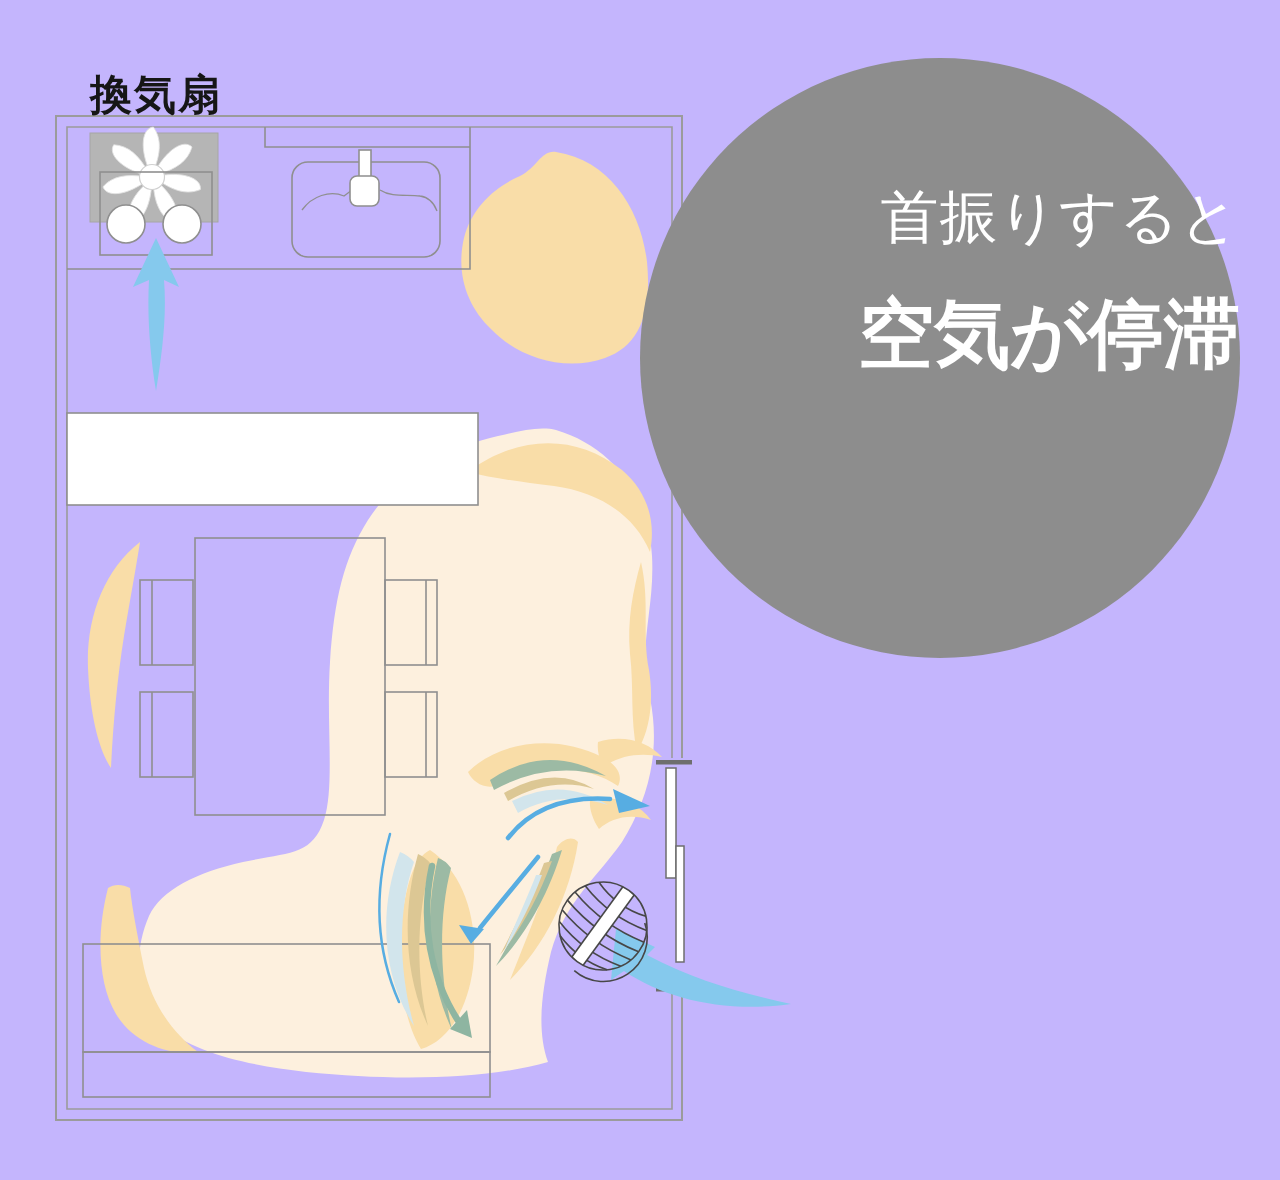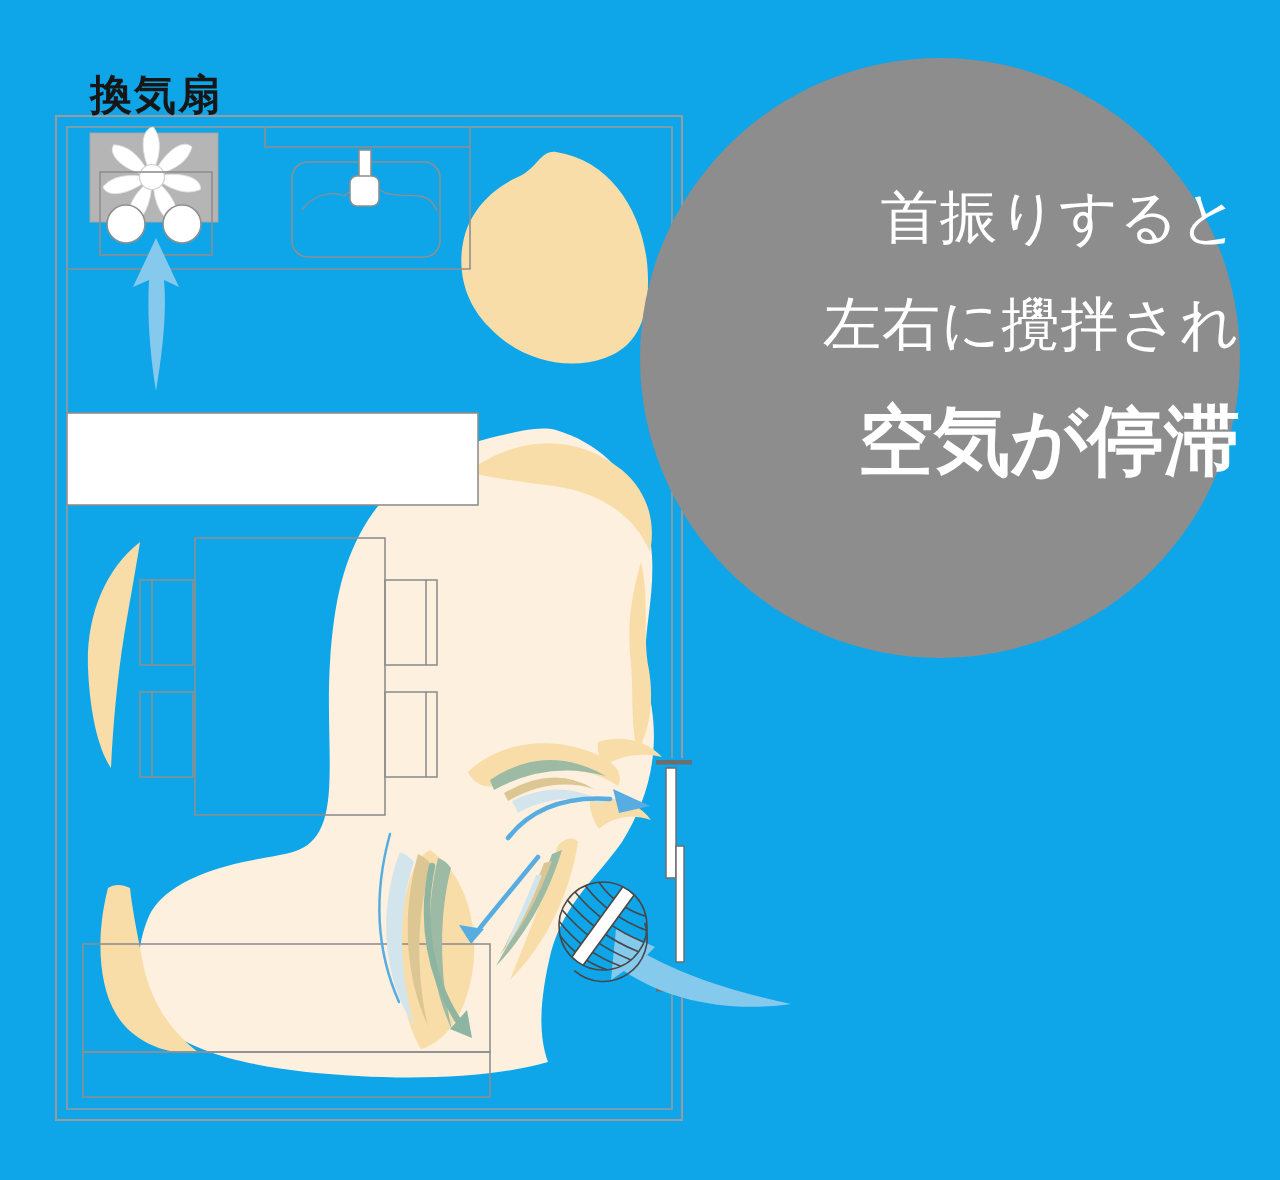--- a/index.html
+++ b/index.html
@@ -1,16 +1,16 @@
 <!DOCTYPE html>
 <html><head>
 <meta charset="utf-8">
 <style>
   html,body{margin:0;padding:0;background:#ffffff;}
-  .stage{position:relative;width:1280px;height:1180px;background:#0ea5e9;overflow:hidden;
+  .stage{position:relative;width:1280px;height:1180px;background:#c4b5fd;overflow:hidden;
          font-family:"Liberation Sans","DejaVu Sans",sans-serif;}
   .stage svg{position:absolute;left:0;top:0;}
   .fan-label{position:absolute;left:90px;top:74px;font-size:42px;font-weight:600;
              color:#161616;letter-spacing:2px;line-height:1;}
   .callout{position:absolute;left:640px;top:58px;width:600px;height:600px;border-radius:50%;
            background:#8d8d8d;color:#ffffff;text-align:right;}
   .callout .l1,.callout .l2{font-size:58px;line-height:1;font-weight:500;letter-spacing:1px;}
   .callout .l1{margin-top:130px;}
   .callout .l2{margin-top:49px;}
   .callout .l3{margin-top:50px;font-size:76px;line-height:1;font-weight:bold;letter-spacing:0px;}
@@ -139,17 +139,16 @@
     <circle cx="0" cy="0" r="44"></circle>
     <path d="M-7,-43.4 V43.4"></path>
     <path d="M7,-43.4 V43.4"></path>
   </g>
 </svg>
 
 <div class="fan-label">換気扇</div>
 
 <div class="callout">
   <div class="l1">首振りすると</div>
-  <div class="l2">左右に攪拌され</div>
   <div class="l3">空気が停滞</div>
 </div>
 
 </div>
 
 </body></html>

